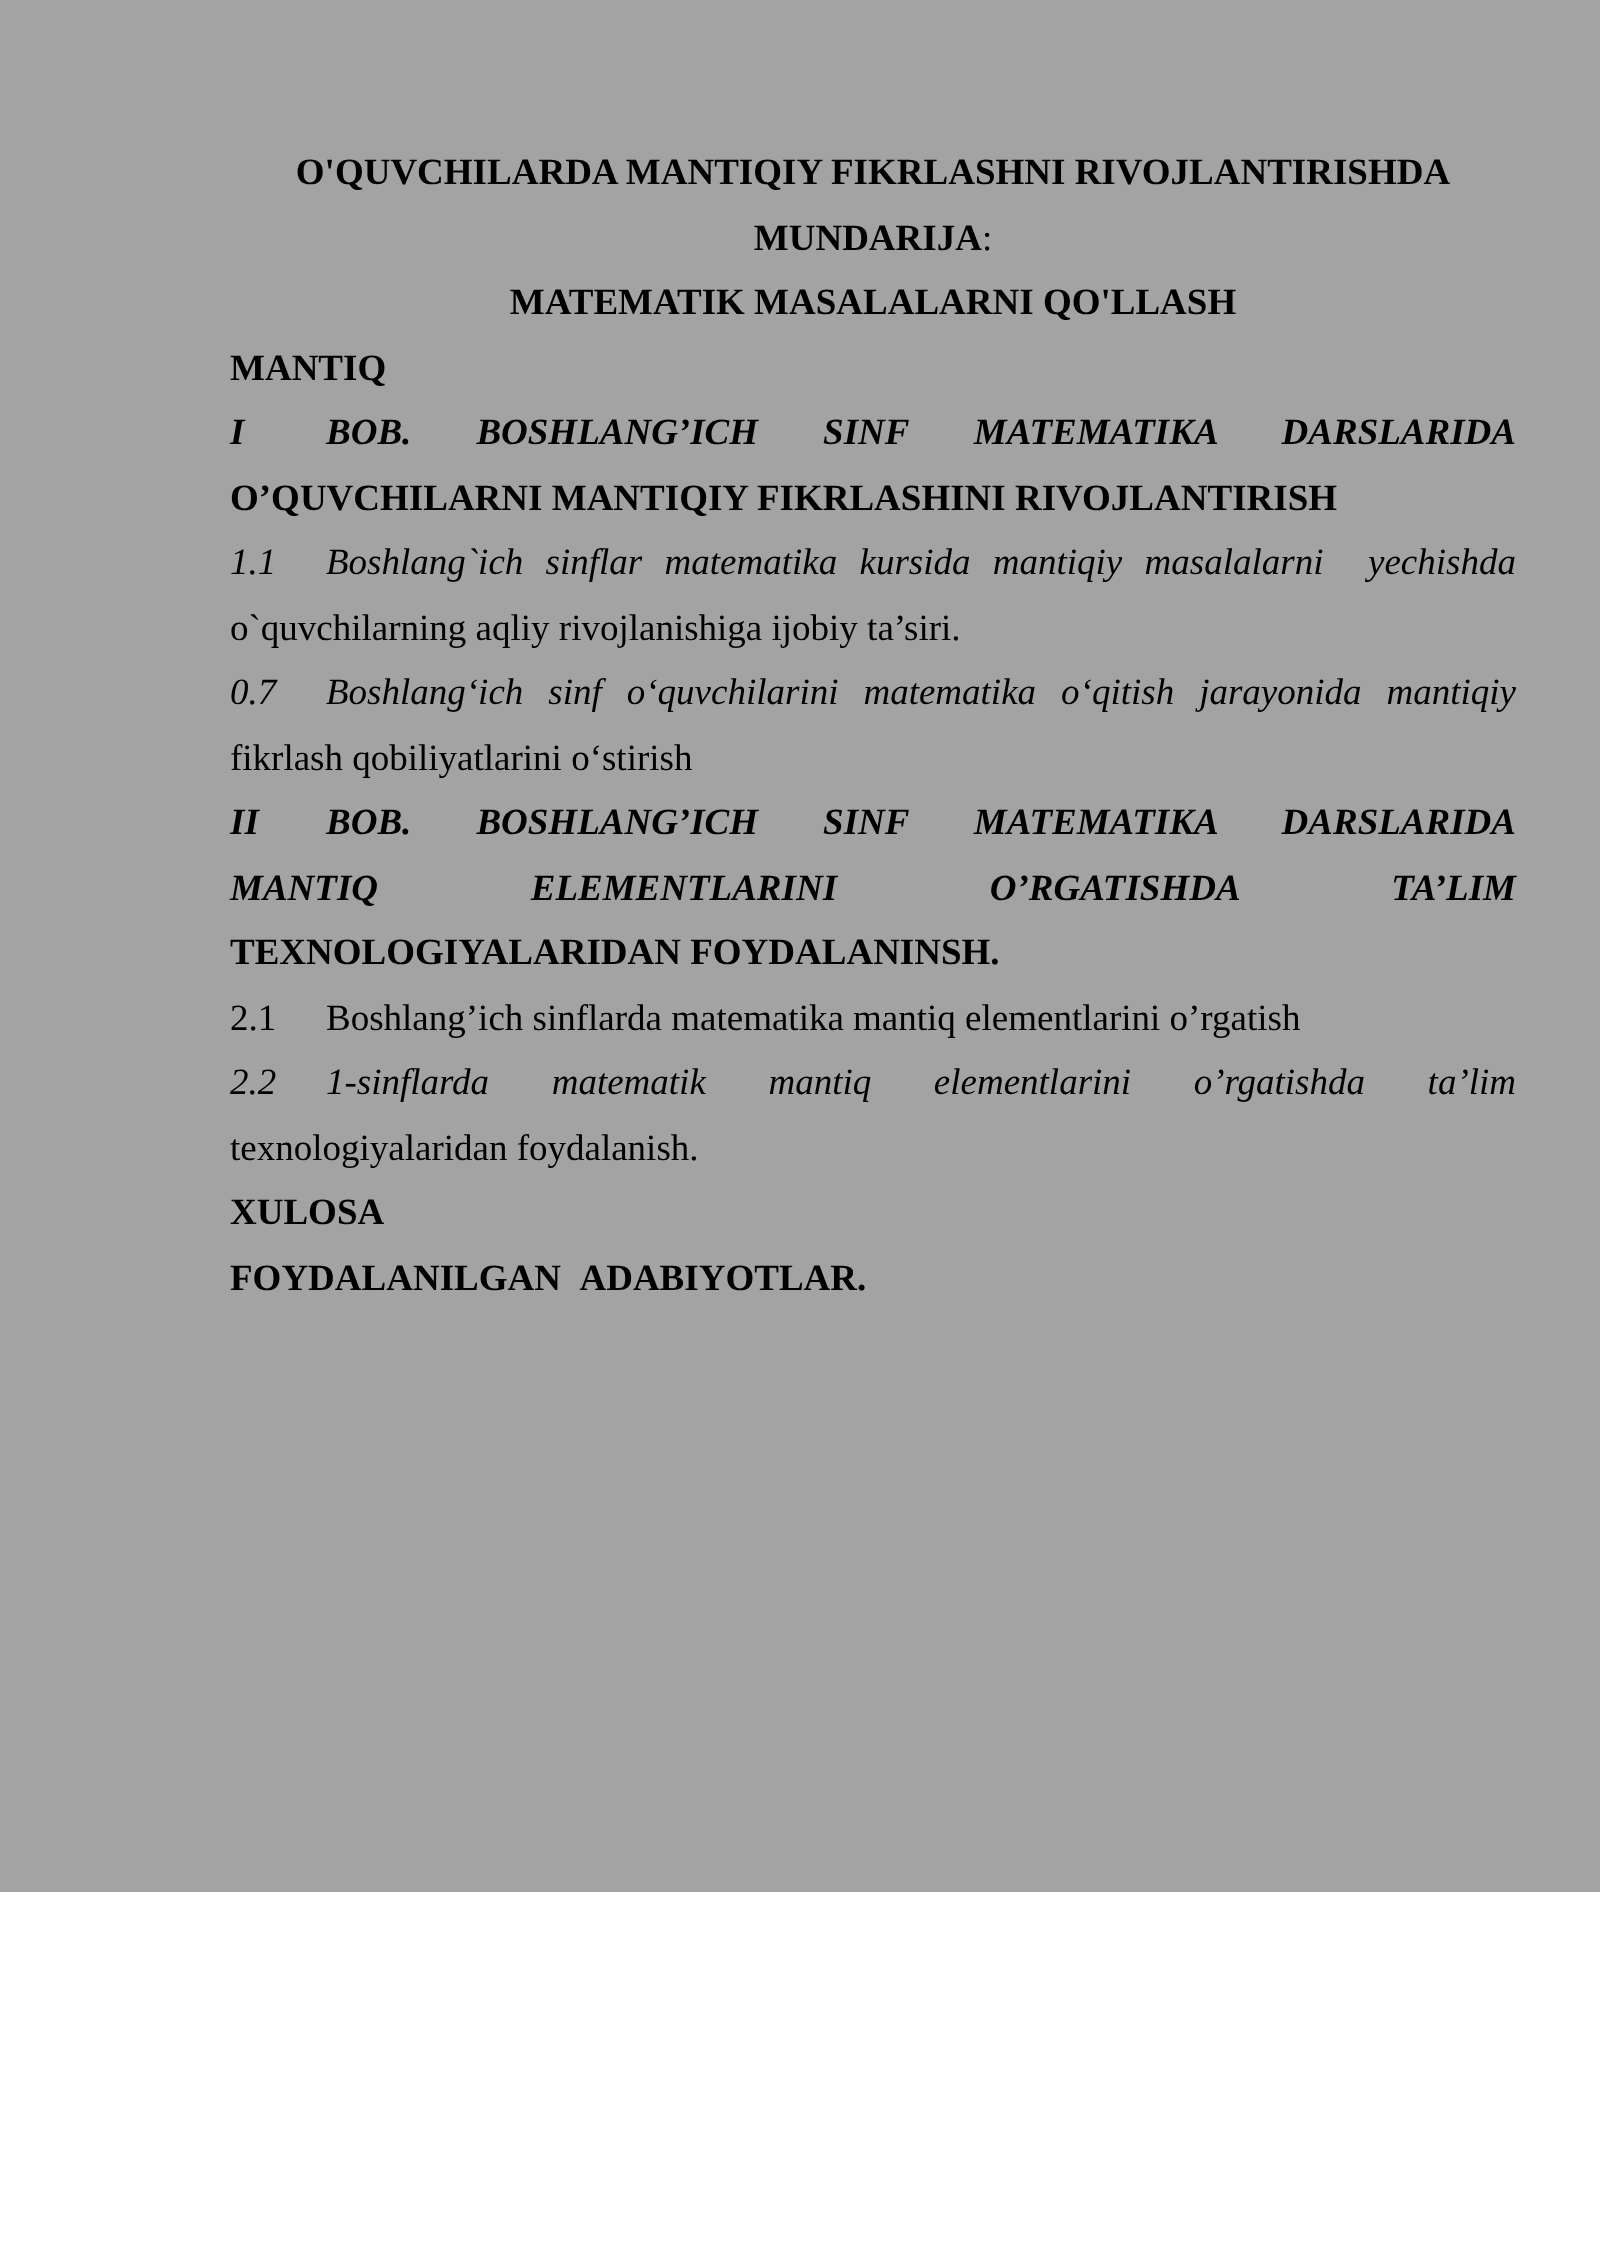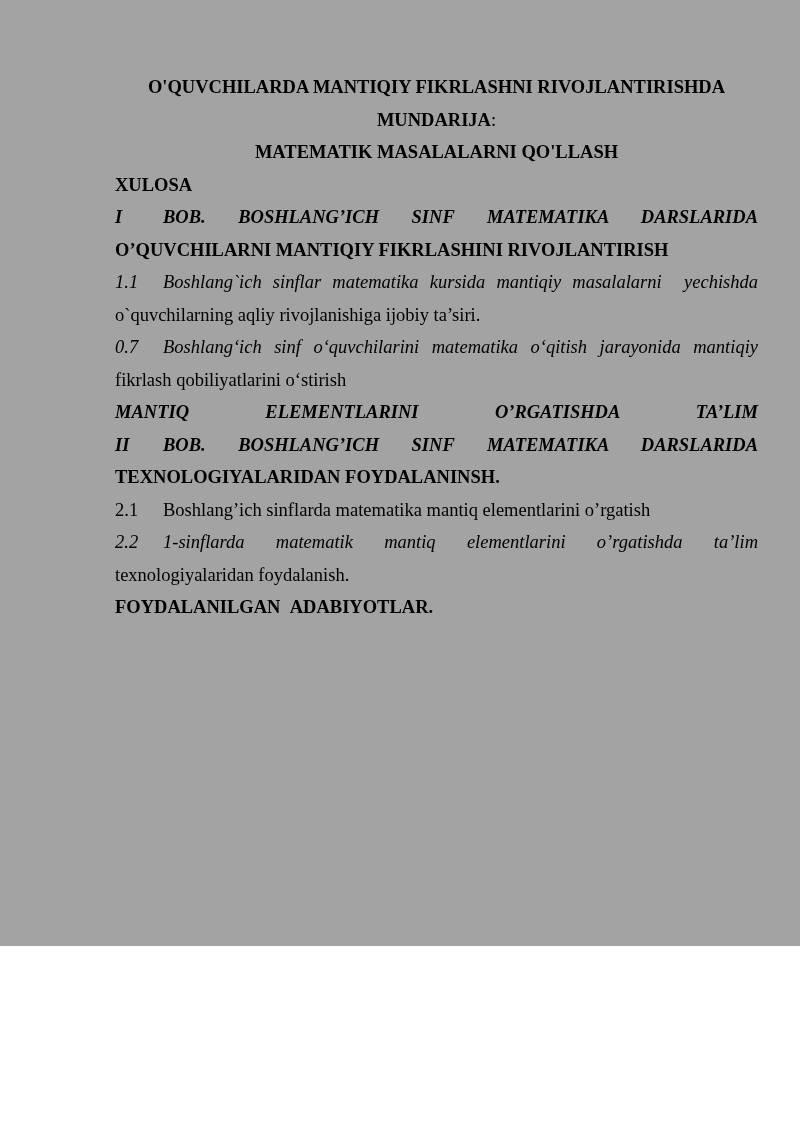--- a/index.html
+++ b/index.html
@@ -54,38 +54,39 @@
 <body>
 
 <div class="page">
   <div class="content">
 
     <div class="l bold center">O'QUVCHILARDA MANTIQIY FIKRLASHNI RIVOJLANTIRISHDA</div>
     <div class="l bold center"><span>MUNDARIJA</span><span class="reg">:</span></div>
 
     <div class="l bold center">MATEMATIK MASALALARNI QO'LLASH</div>
 
-    <div class="l bold">XULOSA</div>
+    <div class="l bold">MANTIQ</div>
 
     <div class="l bold jst"><span class="num">I</span><span>BOB. BOSHLANG’ICH SINF MATEMATIKA DARSLARIDA</span></div>
     <div class="l bold">O’QUVCHILARNI MANTIQIY FIKRLASHINI RIVOJLANTIRISH</div>
 
     <div class="l jst"><span class="num">1.1</span><span>Boshlang`ich sinflar matematika kursida mantiqiy masalalarni &nbsp;yechishda</span></div>
     <div class="l">o`quvchilarning aqliy rivojlanishiga ijobiy ta’siri.</div>
 
     <div class="l jst"><span class="num">0.7</span><span>Boshlang‘ich sinf o‘quvchilarini matematika o‘qitish jarayonida mantiqiy</span></div>
     <div class="l">fikrlash qobiliyatlarini o‘stirish</div>
 
+    <div class="l bold jst"><span class="num">II</span><span>BOB. BOSHLANG’ICH SINF MATEMATIKA DARSLARIDA</span></div>
     <div class="l bold jst">MANTIQ ELEMENTLARINI O’RGATISHDA TA’LIM</div>
-    <div class="l bold jst"><span class="num">II</span><span>BOB. BOSHLANG’ICH SINF MATEMATIKA DARSLARIDA</span></div>
     <div class="l bold">TEXNOLOGIYALARIDAN FOYDALANINSH.</div>
 
     <div class="l"><span class="num">2.1</span><span>Boshlang’ich sinflarda matematika mantiq elementlarini o’rgatish</span></div>
 
     <div class="l jst"><span class="num">2.2</span><span>1-sinflarda matematik mantiq elementlarini o’rgatishda ta’lim</span></div>
     <div class="l">texnologiyalaridan foydalanish.</div>
 
+    <div class="l bold">XULOSA</div>
     <div class="l bold">FOYDALANILGAN &nbsp;ADABIYOTLAR.</div>
 
   </div>
 
   <div class="footer">1</div>
 </div>
 
 </body></html>

